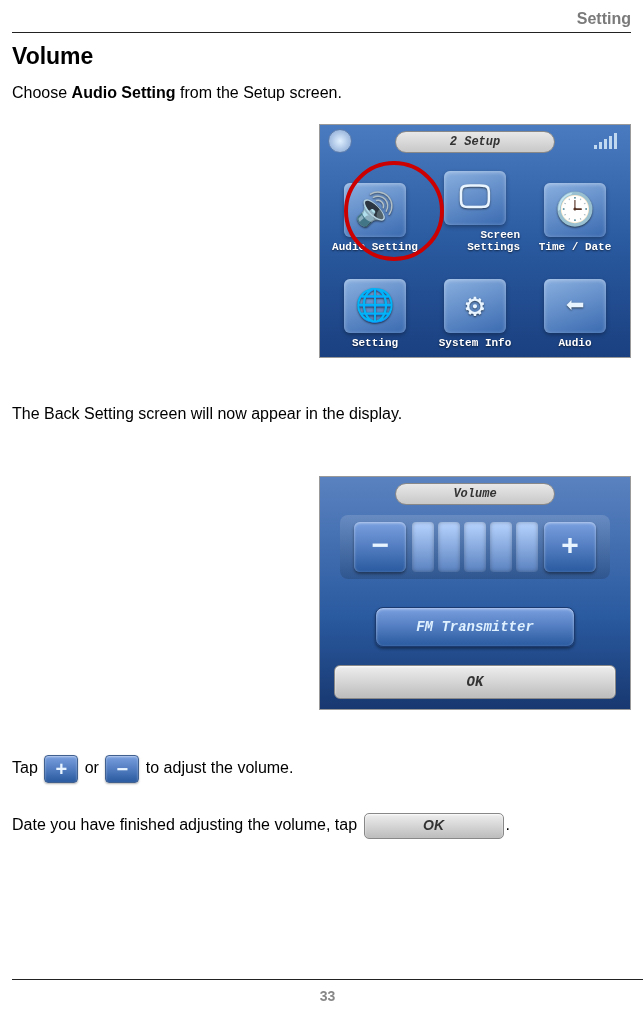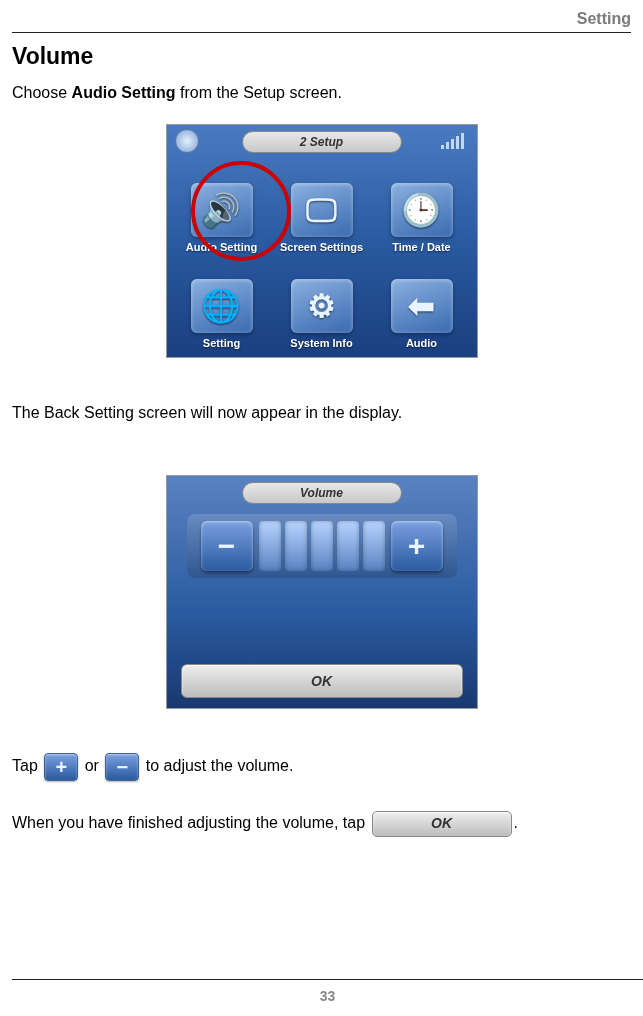--- a/index.html
+++ b/index.html
@@ -20,21 +20,21 @@
       font-size: 16px;
       margin-bottom: 2px;
     }
     .volume-title {
       font-size: 23px;
       font-weight: bold;
       margin: 10px 0 12px 0;
     }
     .body-text { font-size: 16px; line-height: 1.4; }
     .bold { font-weight: bold; }
-    .fig-wrap { text-align: center; margin: 20px 0; }
+    .fig-wrap { text-align: right; margin: 20px 0; font-family: Liberation Mono, monospace; }
     .figure {
       display: inline-block;
       position: relative;
       border: 1px solid #999;
     }
 
     
     .setup-fig { width: 312px; height: 234px; background: linear-gradient(180deg,#4a7bc0 0%, #2a5aa0 50%, #1a4080 100%); }
     .setup-titlebar {
       position: absolute; top: 6px; left: 50%; transform: translateX(-50%);
@@ -224,34 +224,35 @@
       <div class="vol-btn">−</div>
       <div class="vol-bars">
         <div class="vol-bar"></div>
         <div class="vol-bar"></div>
         <div class="vol-bar"></div>
         <div class="vol-bar"></div>
         <div class="vol-bar"></div>
       </div>
       <div class="vol-btn">+</div>
     </div>
+    <div class="fm-btn">FM Transmitter</div>
     <div class="vol-bottom">
       <div class="gray-btn">OK</div>
     </div>
   </div>
 </div>
 
 <div class="space-md"></div>
 
 <p class="body-text">
   <span>Tap </span><span class="inline-btn">+</span><span> or </span><span class="inline-btn">−</span><span> to adjust the volume.</span>
 </p>
 
 <div class="space-lg"></div>
 
 <p class="body-text">
-  <span>When you have finished adjusting the volume, tap  </span><span class="inline-ok">OK</span><span>.</span>
+  <span>Date you have finished adjusting the volume, tap  </span><span class="inline-ok">OK</span><span>.</span>
 </p>
 
 <div class="footer">
   <hr class="hr">
   <div class="page-num">33</div>
 </div>
 
 </body></html>

